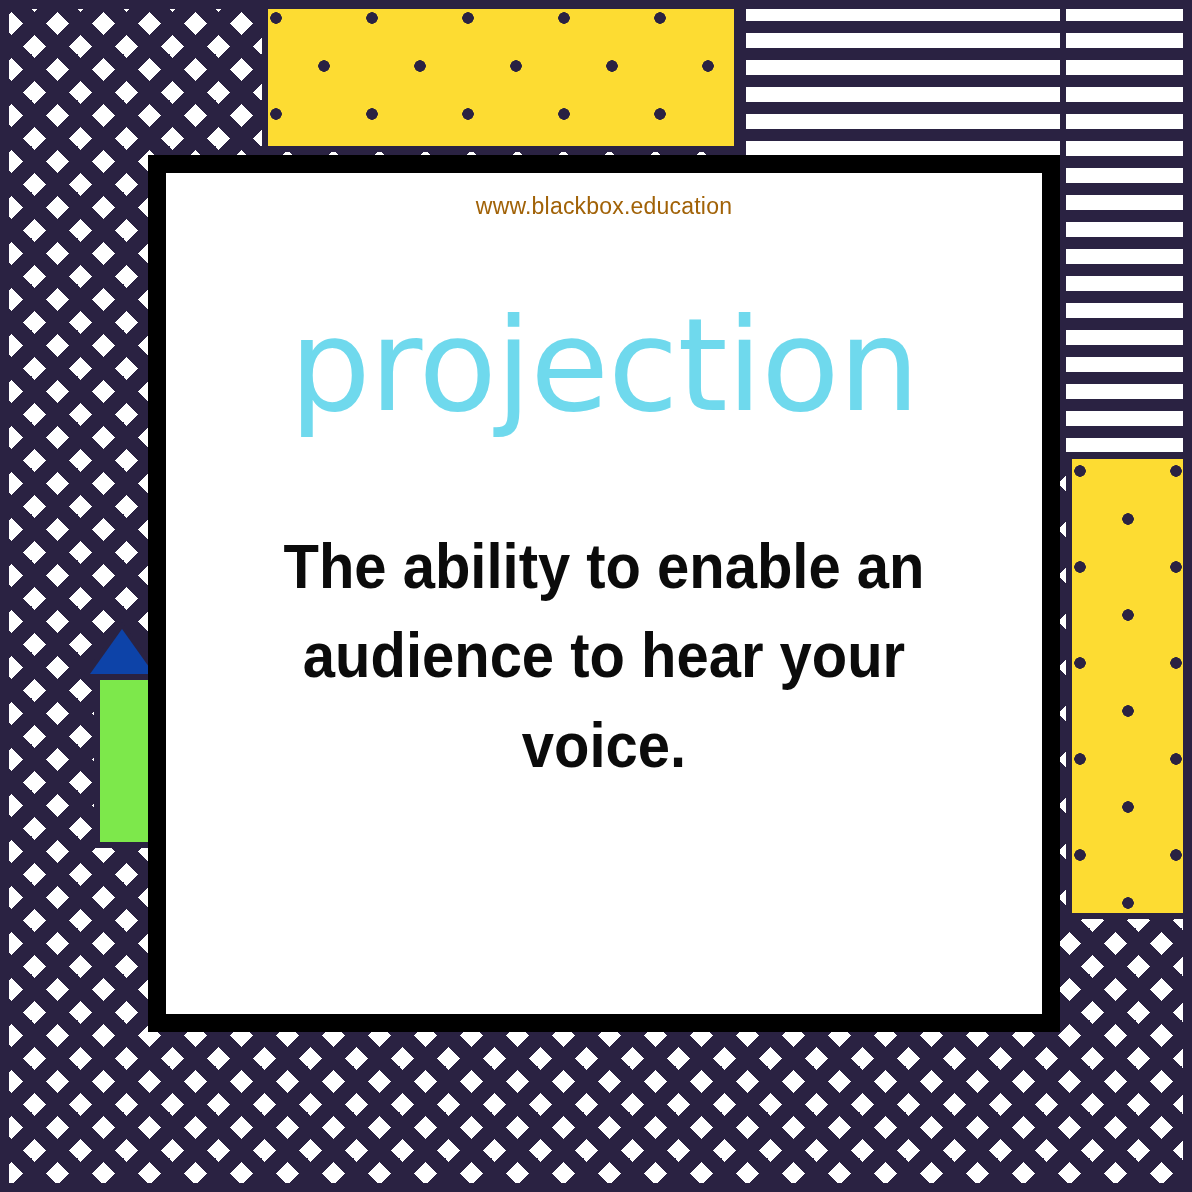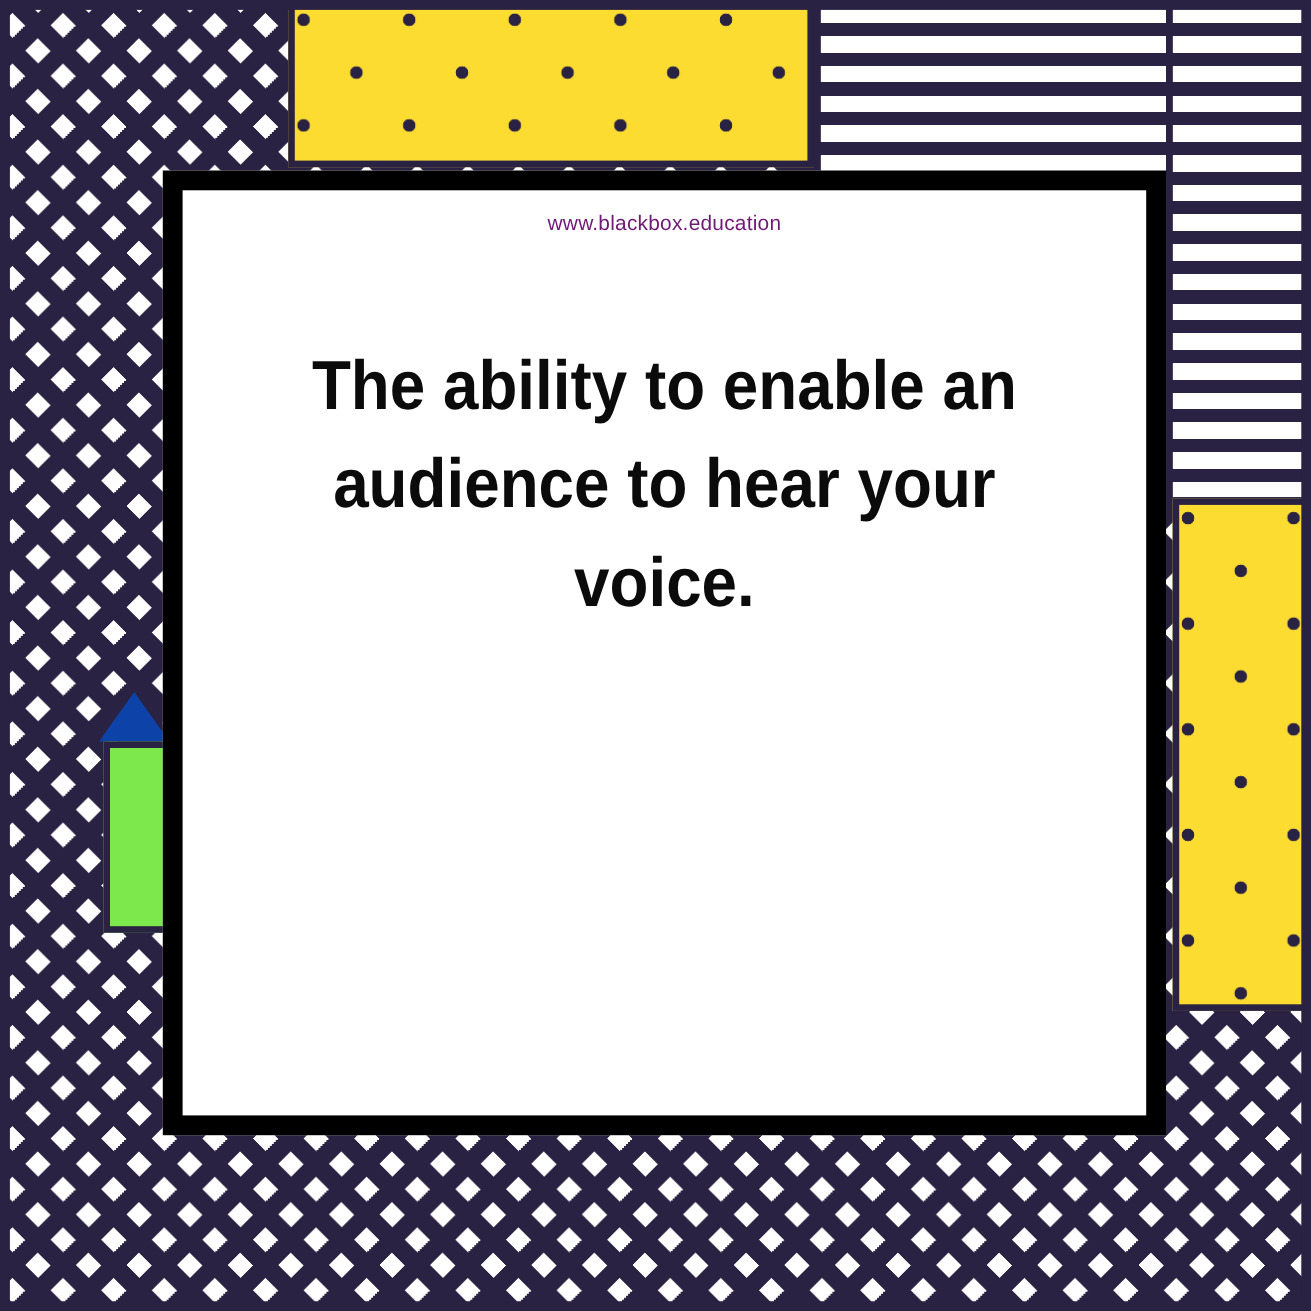--- a/index.html
+++ b/index.html
@@ -109,22 +109,22 @@
     box-sizing: border-box;
     border: 18px solid #000000;
     z-index: 5;
     display: flex;
     flex-direction: column;
     align-items: center;
   }
 
   .card-url {
     margin-top: 20px;
-    font-size: 19px;
-    color: #701a75;
+    font-size: 23px;
+    color: #a16207;
     letter-spacing: 0.2px;
     font-family: "Liberation Sans", sans-serif;
   }
 
   .card-title {
     margin-top: 82px;
     font-size: 128px;
     line-height: 1.0;
     font-weight: 400;
     color: #6FD9ED;
@@ -158,18 +158,19 @@
   <div class="pat stripes block-border" style="left:1060px; top:0px; width:132px; height:458px; z-index:3;"></div>
 
   <div class="pat dots-yellow block-border" style="left:1066px; top:453px; width:126px; height:466px; z-index:3;"></div>
 
   <div class="house-roof-outline" style="left:84px; top:622px;"></div>
   <div class="house-roof" style="left:90px; top:629px;"></div>
   <div class="house-body" style="left:94px; top:674px; width:62px; height:174px;"></div>
 
   <div class="card">
     <div class="card-url">www.blackbox.education</div>
+    <div class="card-title">projection</div>
     <div class="card-body">The ability to enable an audience to hear your voice.</div>
   </div>
 
   <div class="outer-frame"></div>
 
 </div>
 
 </body></html>

